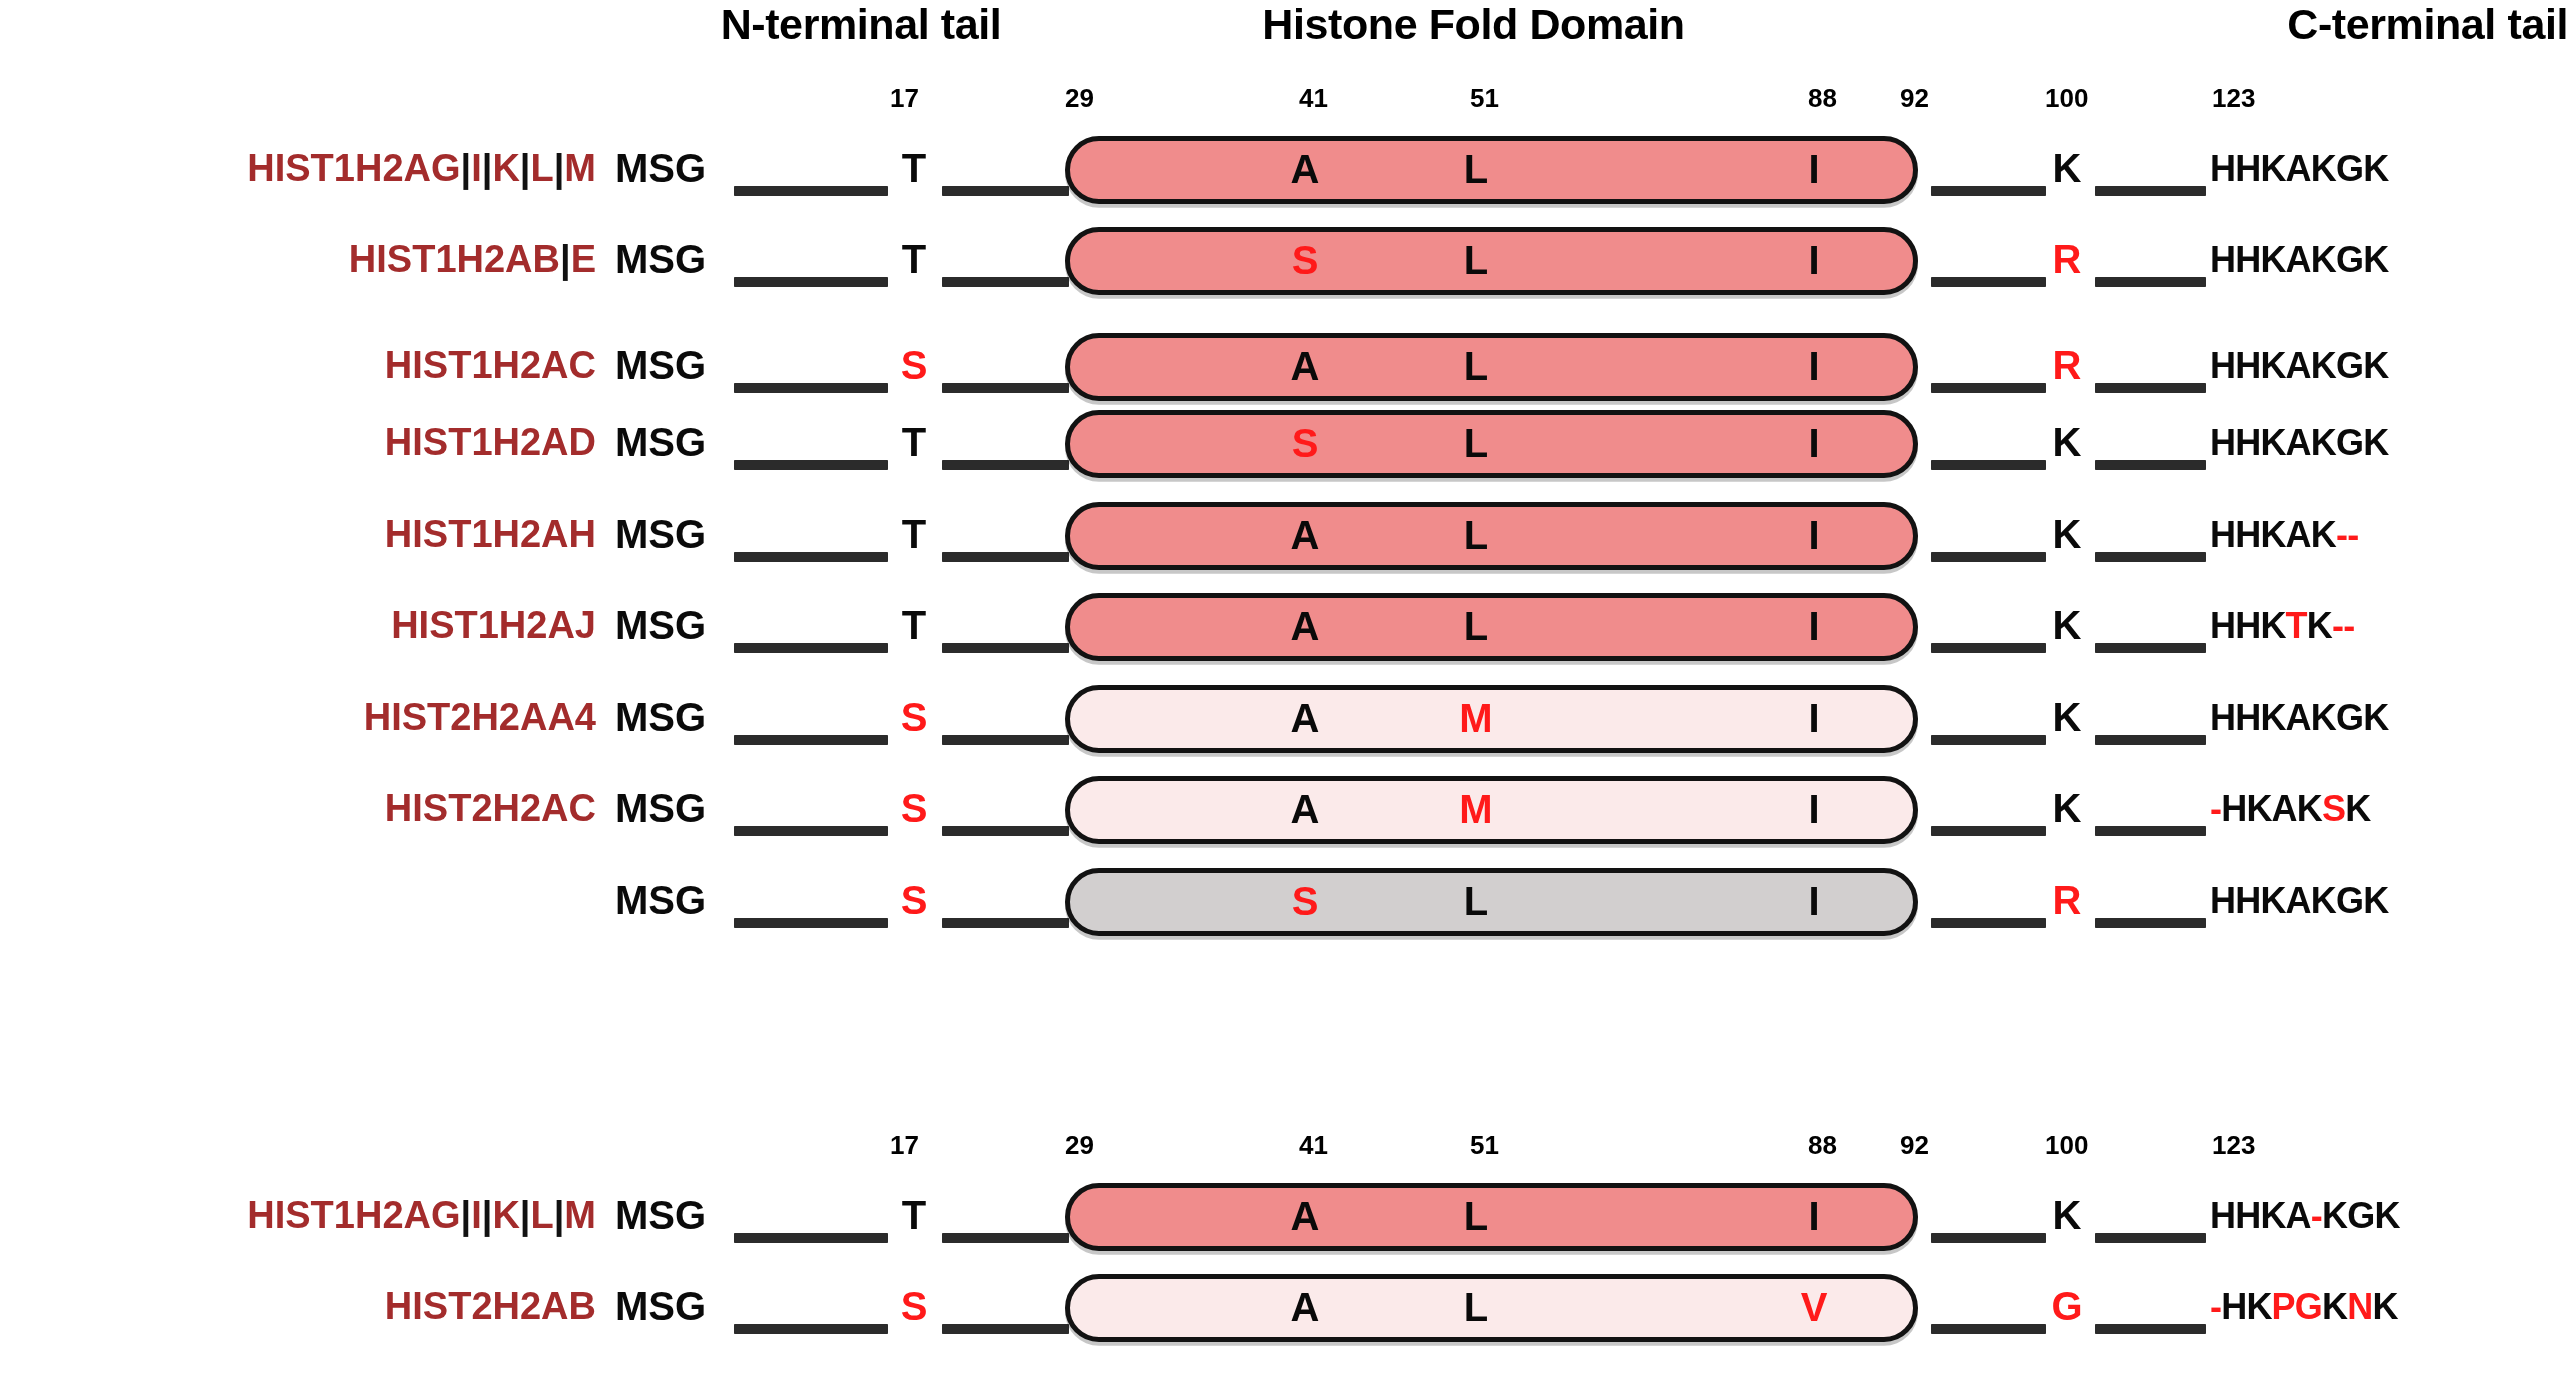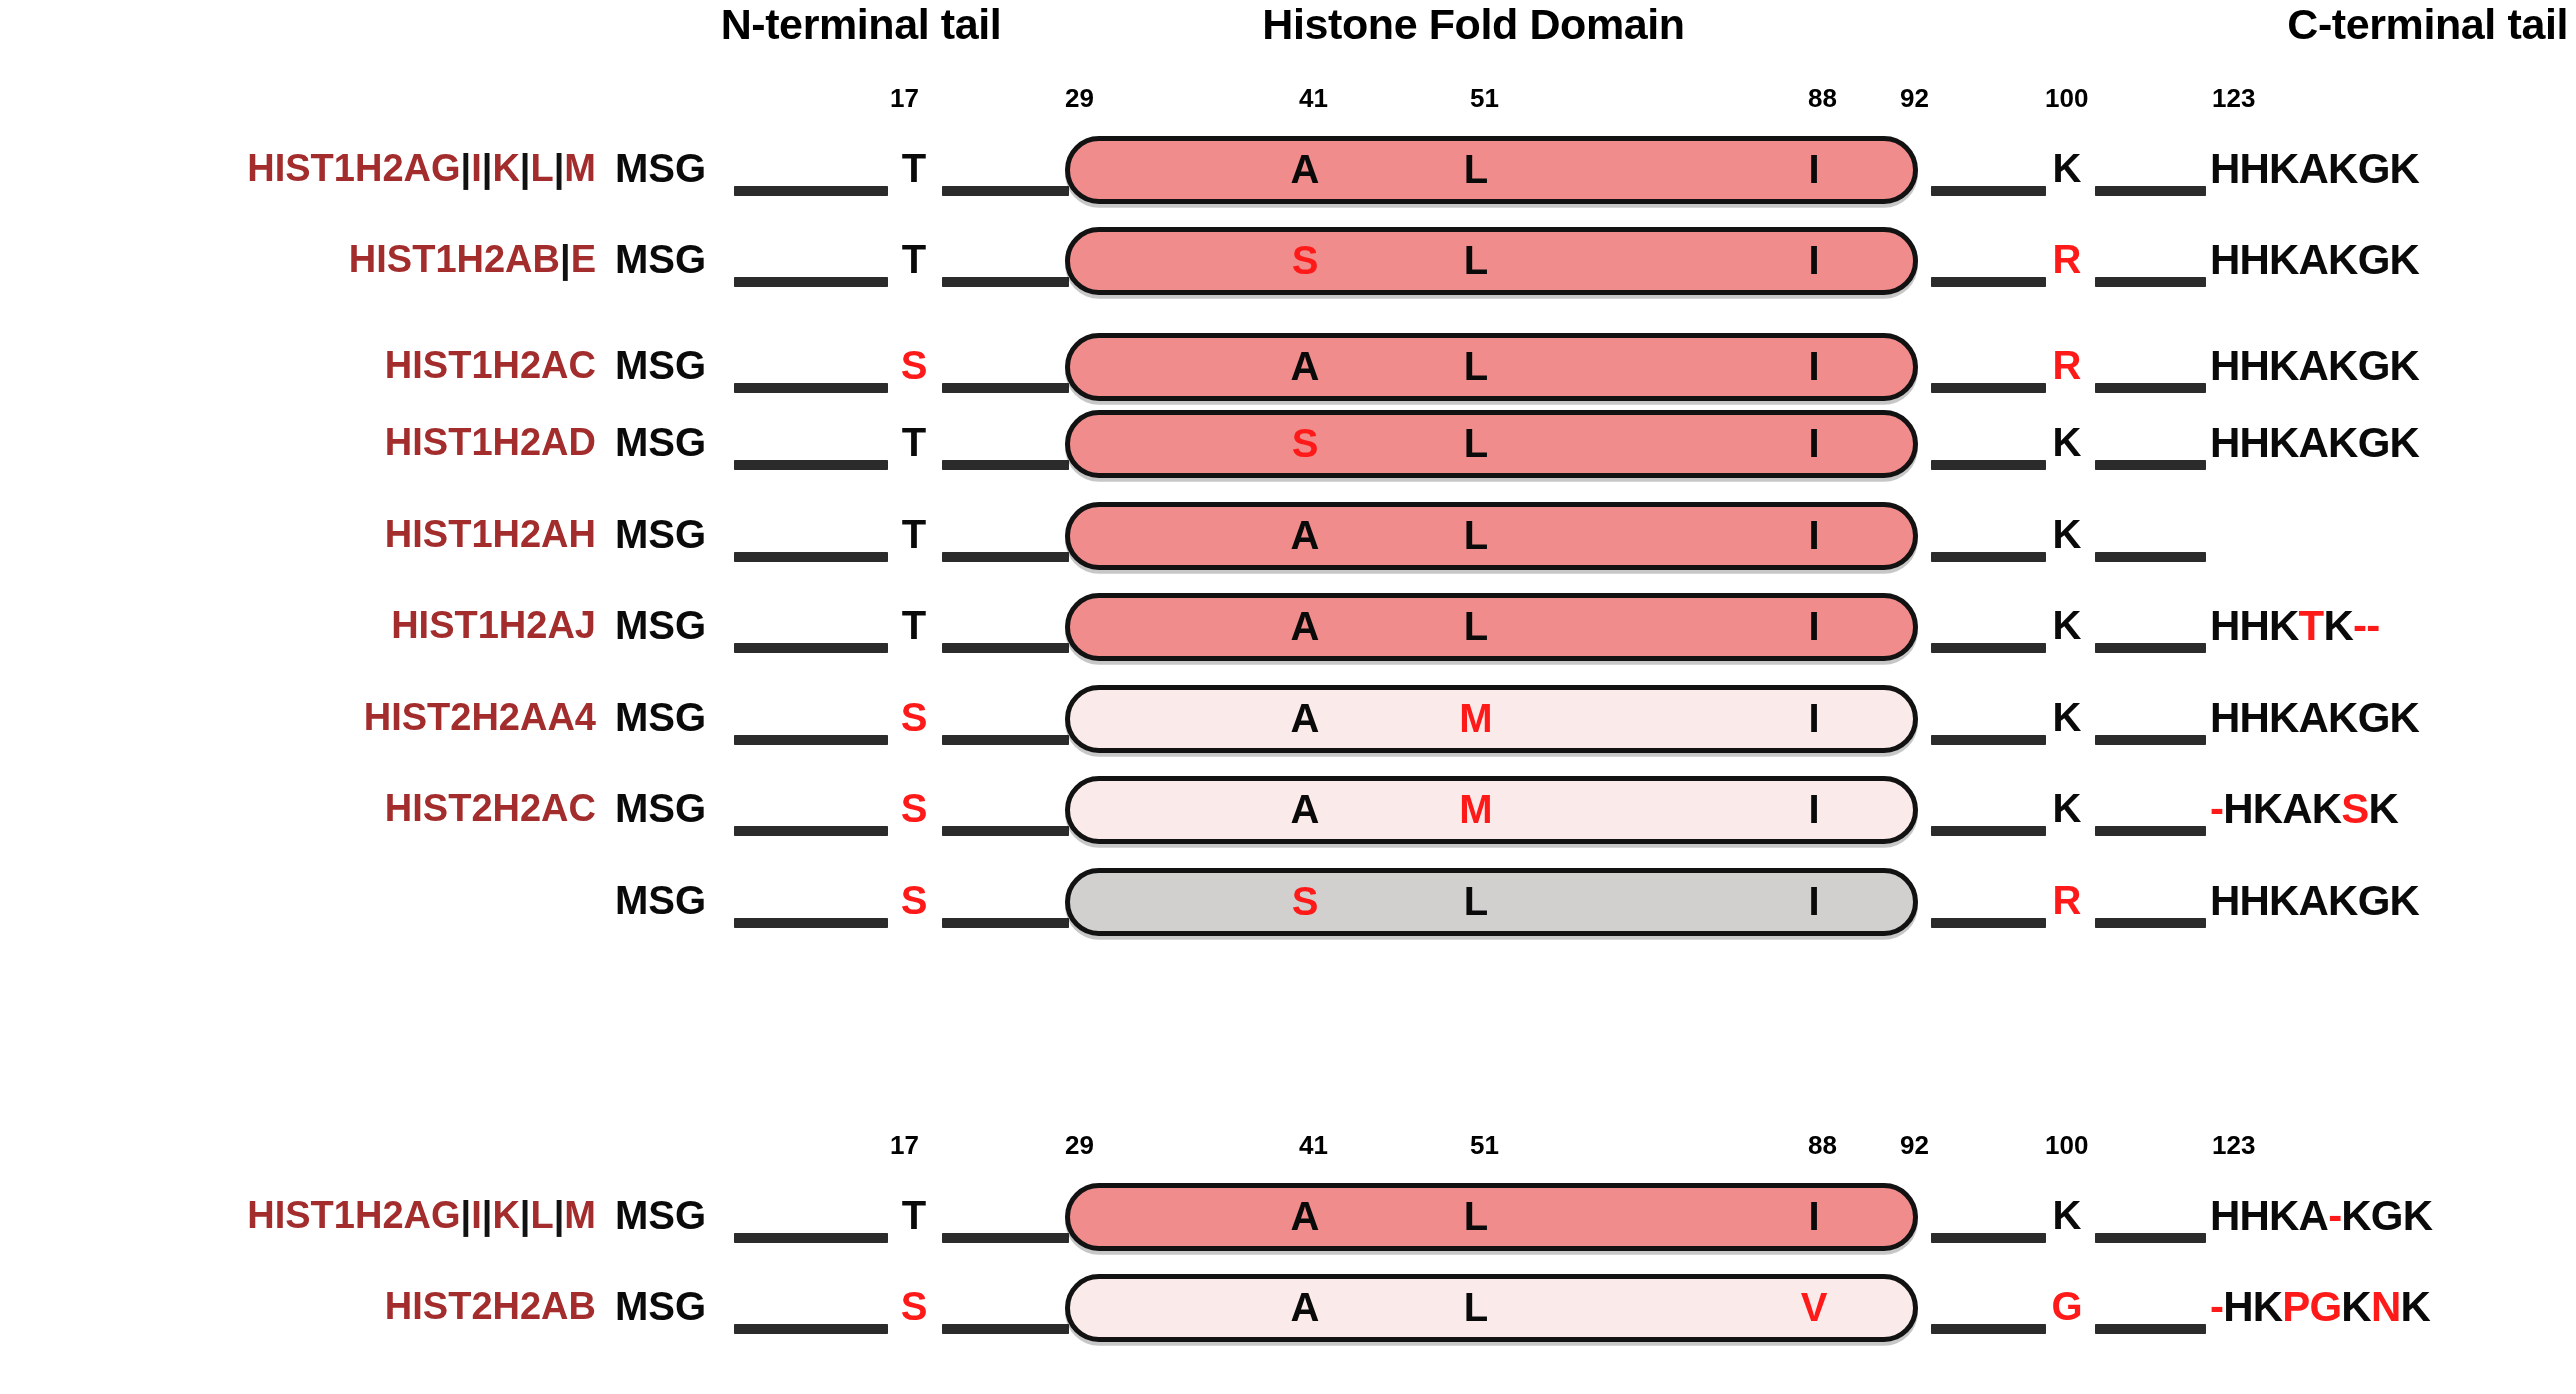--- a/index.html
+++ b/index.html
@@ -74,21 +74,21 @@
   .cap-gray   { background: #D2CFCF; }
 
   .cap-res {
     position: absolute;
     font-size: 40px; font-weight: 700;
     line-height: 57px; text-align: center; white-space: nowrap;
   }
 
   .ctail {
     position: absolute; left: 2210px;
-    font-size: 42px; font-weight: 700; color: #0a0a0a;
+    font-size: 36px; font-weight: 700; color: #0a0a0a;
     line-height: 91px; white-space: nowrap; letter-spacing: -0.8px;
   }
   .ctail .r { color: #FF1A1A; }
   .ctail .dash { color: #FF1A1A; }
 </style>
 </head>
 <body>
 
 <div class="canvas">
 
@@ -179,20 +179,21 @@
         <div class="res black" style="left: 890px; width: 48px;">T</div>
         <div class="link" style="left: 942px; width: 127px;"></div>
         <div class="capsule cap-salmon">
           <div class="cap-res black" style="left: 211px; width: 48px; top: 0px;">A</div>
           <div class="cap-res black" style="left: 382px; width: 48px; top: 0px;">L</div>
           <div class="cap-res black" style="left: 720px; width: 48px; top: 0px;">I</div>
         </div>
         <div class="link" style="left: 1931px; width: 115px;"></div>
         <div class="res black" style="left: 2043px; width: 48px;">K</div>
         <div class="link" style="left: 2095px; width: 111px;"></div>
+        <div class="ctail"><span>HHKAK</span><span class="dash">--</span></div>
       </div>
       <div class="row" style="position: absolute; top: 580px;">
         <div class="rlabel"><span>HIST1H2AJ</span></div>
         <div class="msg">MSG</div>
         <div class="link" style="left: 734px; width: 154px;"></div>
         <div class="res black" style="left: 890px; width: 48px;">T</div>
         <div class="link" style="left: 942px; width: 127px;"></div>
         <div class="capsule cap-salmon">
           <div class="cap-res black" style="left: 211px; width: 48px; top: 0px;">A</div>
           <div class="cap-res black" style="left: 382px; width: 48px; top: 0px;">L</div>

